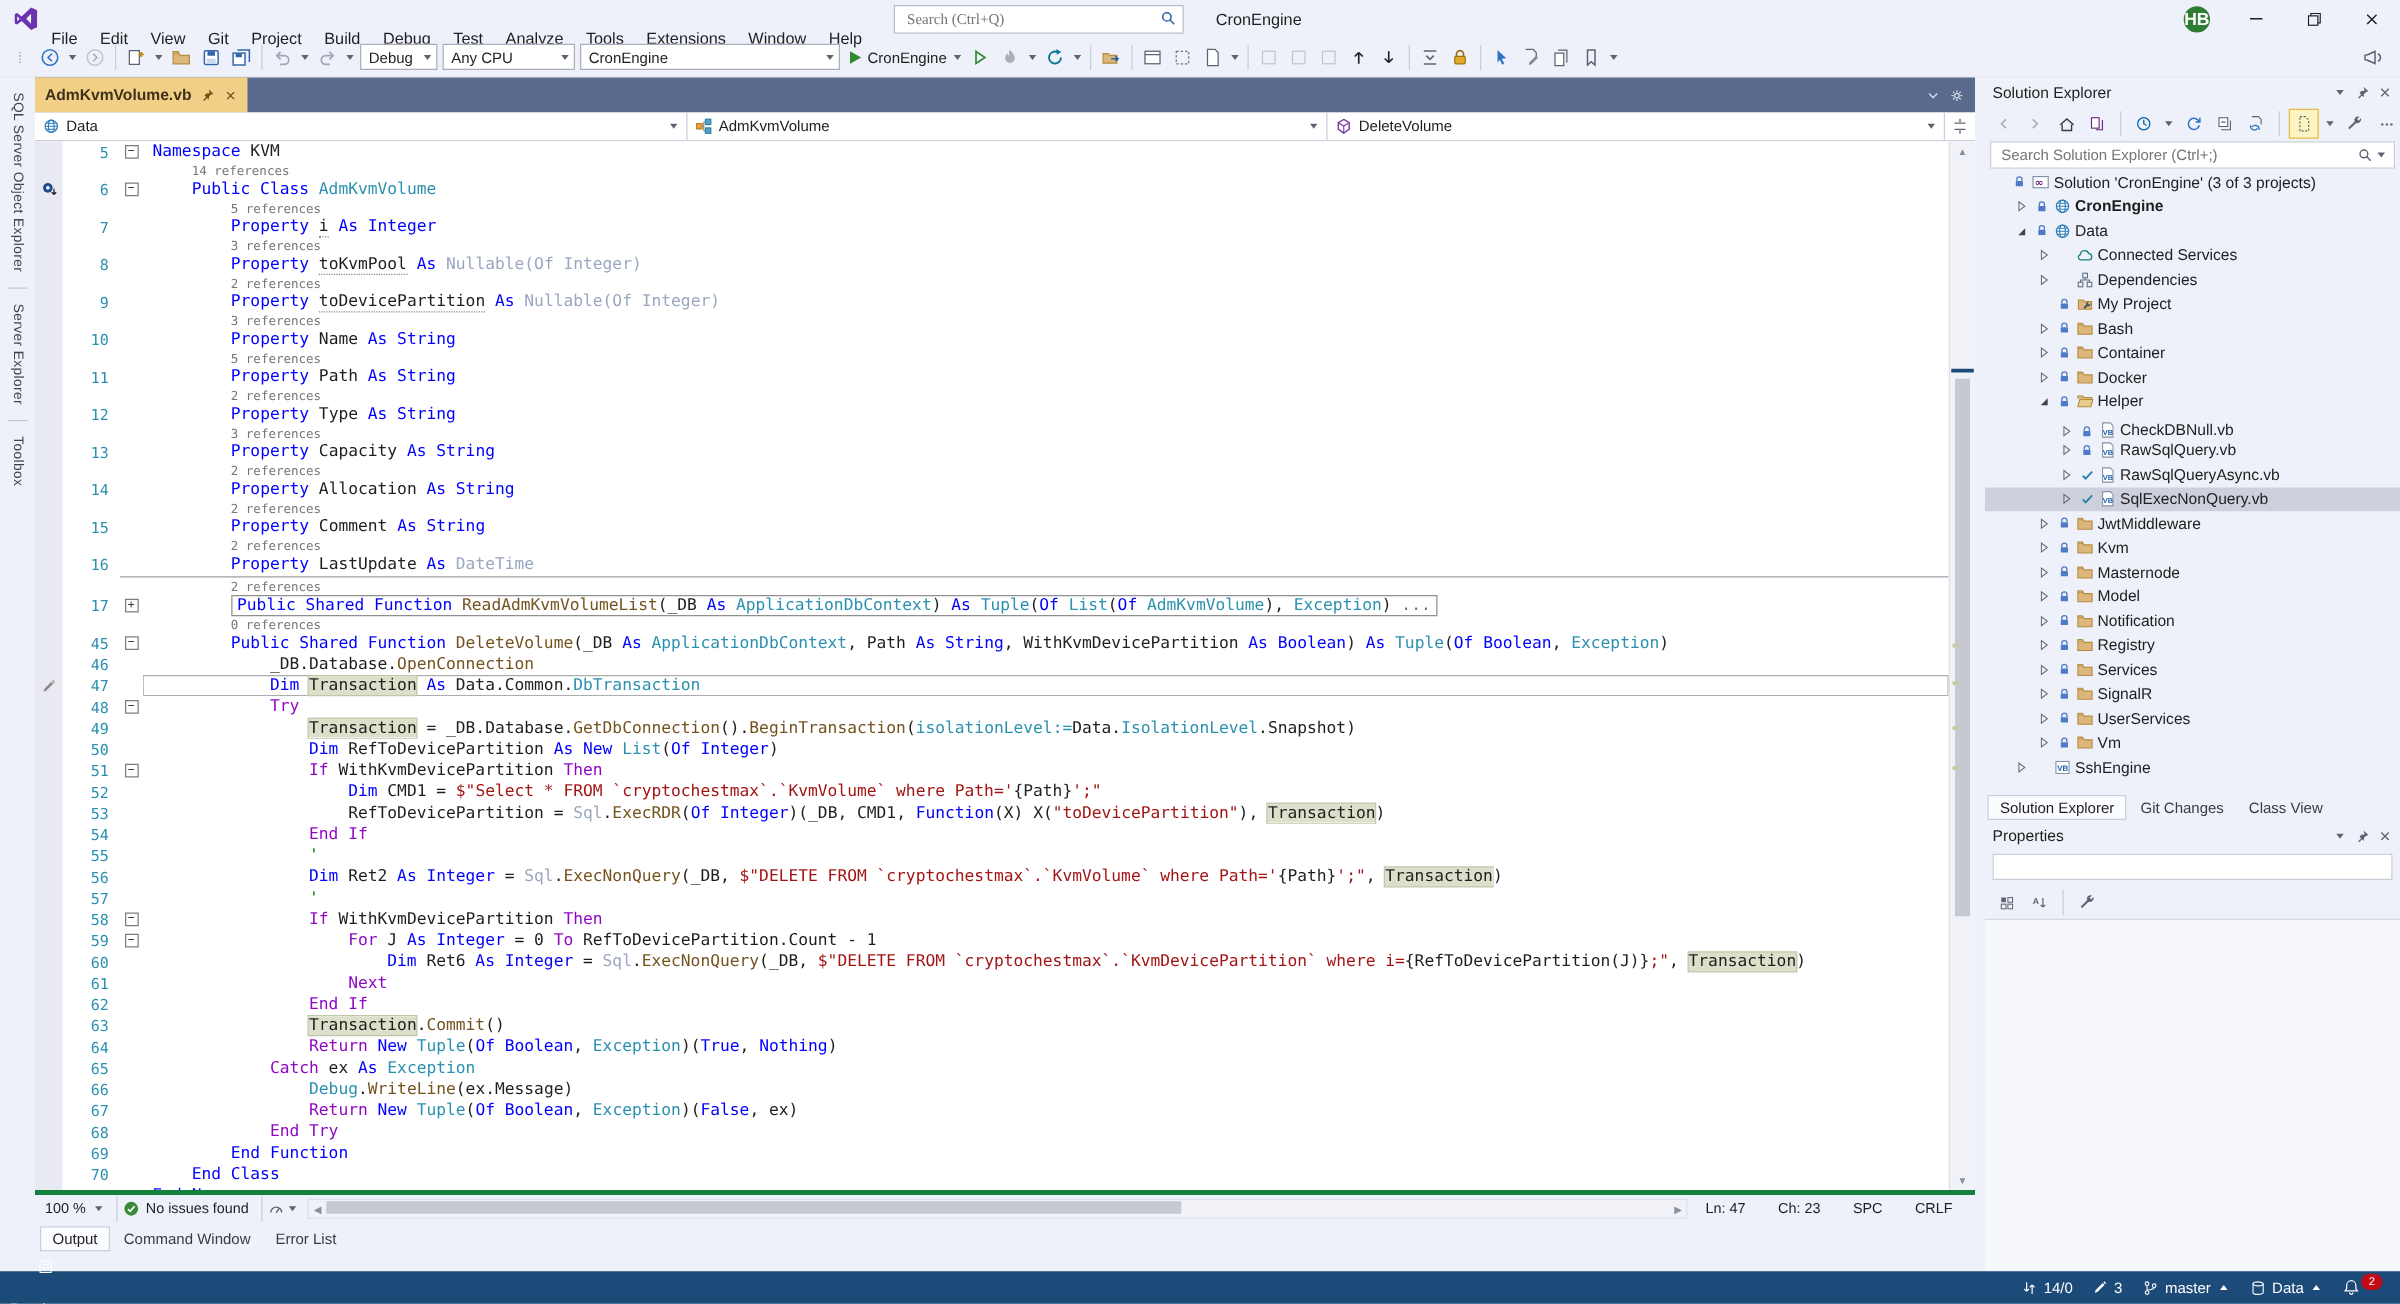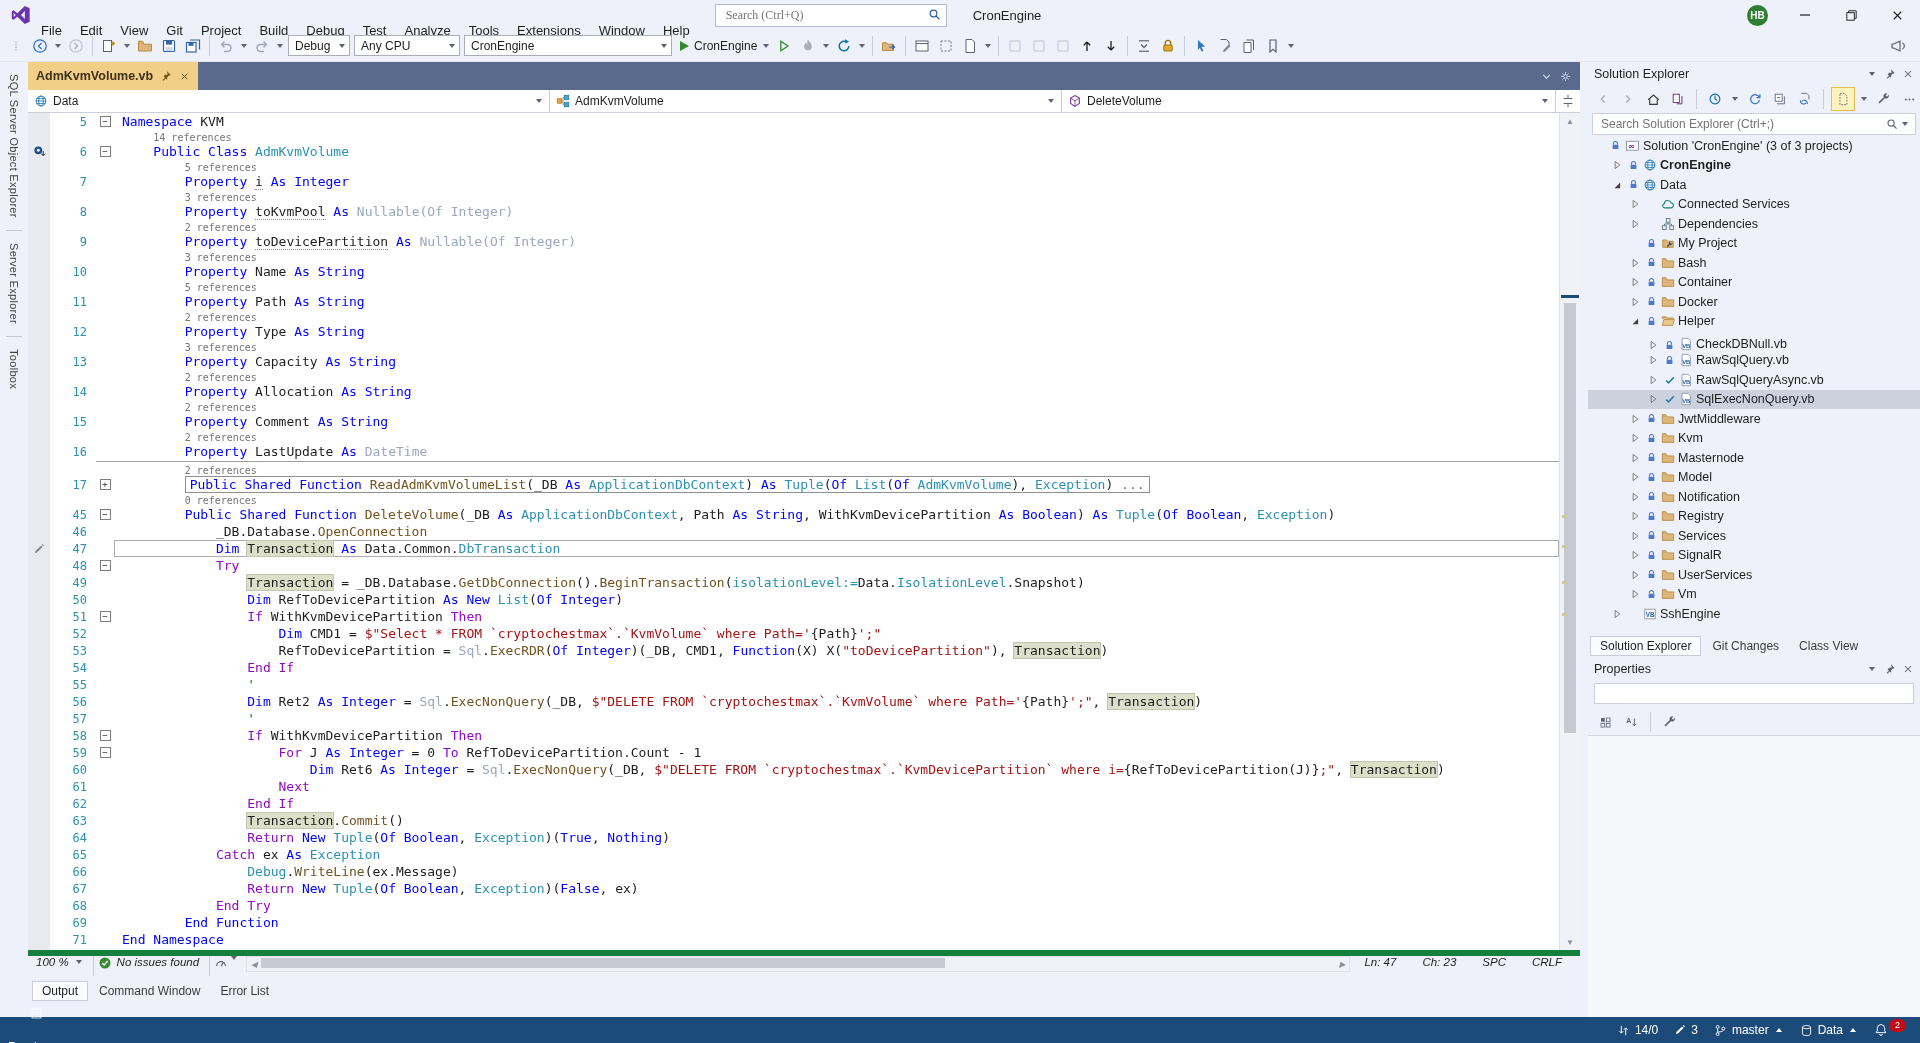--- a/index.html
+++ b/index.html
@@ -11,21 +11,21 @@
   .cup{width:0;height:0;border-left:3.5px solid transparent;border-right:3.5px solid transparent;border-bottom:4px solid #fff;margin:0 2px;flex:none;}
   .tdiv{width:1px;height:20px;background:#C9CCDA;margin:0 4px;flex:none;}
 
   
   .titlebar{position:absolute;left:0;top:0;width:1920px;height:30px;display:flex;align-items:center;background:#EEF1F9;}
   .menu{display:flex;align-items:center;height:100%;margin-top:32px;}
   .menu span{padding:0 9px;font-size:13px;line-height:30px;cursor:default;}
   .tsearch{display:flex;align-items:center;width:218px;height:21px;background:#fff;border:1px solid #B6BACE;margin-left:16px;padding:0 4px 0 8px;}
   .tsearch input{flex:1;border:none;outline:none;font-size:12px;color:#61646E;font-family:Liberation Serif, serif;background:transparent;}
   .soln{font-size:13px;margin-left:26px;}
-  .avatar{width:21px;height:21px;border-radius:50%;background:#2E7D32;color:#fff;font-size:10px;font-weight:bold;display:flex;align-items:center;justify-content:center;margin-left:auto;margin-right:14px;}
+  .avatar{width:21px;height:21px;border-radius:50%;background:#2E7D32;color:#fff;font-size:14px;font-weight:bold;display:flex;align-items:center;justify-content:center;margin-left:auto;margin-right:14px;}
   .winbtns{display:flex;height:100%;}
   .winbtns .wb{width:46px;height:100%;display:flex;align-items:center;justify-content:center;}
 
   
   .toolbar{position:absolute;left:0;top:30px;width:1920px;height:32px;display:flex;align-items:center;padding-left:4px;box-sizing:border-box;border-bottom:1px solid #E3E6F0;}
   .tbtn{width:24px;height:24px;display:flex;align-items:center;justify-content:center;flex:none;}
   .tcombo{display:flex;align-items:center;height:21px;background:#fff;border:1px solid #A9ADBE;font-size:12px;padding-left:6px;margin:0 2px;box-sizing:border-box;flex:none;}
   .tcombo .cdown{margin-left:auto;margin-right:4px;}
   .runbtn{display:flex;align-items:center;height:24px;padding:0 3px 0 6px;font-size:12px;flex:none;}
   .runbtn .tri{width:0;height:0;border-top:5.5px solid transparent;border-bottom:5.5px solid transparent;border-left:9px solid #2F8A2F;margin-right:5px;}
@@ -69,21 +69,21 @@
   .tk-d{color:#707070;}
   .tk-u{color:#1E1E1E;border-bottom:1px dotted #8A8A8A;}
   .tk-h{color:#1E1E1E;background:#DCE0CA;box-shadow:0 0 0 1px #C2C7AC;}
 
   .vscroll{width:20px;background:#F1F2F7;border-left:1px solid #DDDFE9;position:relative;flex:none;}
   .varr{position:absolute;left:0;width:100%;height:16px;display:flex;align-items:center;justify-content:center;color:#8A8F9E;font-size:8px;}
   .vthumb{position:absolute;left:4px;width:12px;background:#C6C8D2;}
   .vmark{position:absolute;left:1px;width:18px;height:3px;background:#1D4B79;}
   .vref{position:absolute;left:2px;width:5px;height:3px;background:#C9CBA3;}
 
-  .estrip{height:22px;display:flex;align-items:flex-start;background:#EEF1F9;border-top:6px solid #15803d;font-size:11.5px;flex:none;font-style:italic;}
+  .estrip{height:22px;display:flex;align-items:center;background:#EEF1F9;border-top:4px solid #15803d;font-size:11.5px;flex:none;}
   .zoombox{display:flex;align-items:center;padding:0 4px 0 8px;gap:4px;}
   .hscroll{flex:1;height:14px;background:#F1F2F7;border:1px solid #DDDFE9;margin:0 6px;position:relative;}
   .hthumb{position:absolute;top:1px;height:10px;left:14px;width:62%;background:#C6C8D2;}
   .harr{position:absolute;top:0;height:100%;width:14px;display:flex;align-items:center;justify-content:center;color:#8A8F9E;font-size:8px;}
   .caretinfo{display:flex;gap:26px;padding:0 18px 0 8px;}
 
   .paneltabs{height:26px;display:flex;align-items:center;gap:2px;background:#EEF1F9;padding-left:4px;flex:none;}
   .ptab{font-size:12px;color:#3B3B3B;padding:2px 9px;}
   .ptab.sel{background:#FBFCFF;border:1px solid #C9CDDE;color:#1E1E1E;}
   .bfill{height:13px;flex:none;background:#EEF1F9;}
@@ -850,20 +850,26 @@
             <span class="code" style="padding-left: 8px;"><span>            </span><span class="tk-c">End Try</span></span>
           </div>
           <div class="row">
             <span class="gl"></span>
             <span class="ln">69</span>
             <span class="fold"></span>
             <span class="code" style="padding-left: 8px;"><span>        </span><span class="tk-k">End Function</span></span>
           </div>
           <div class="row">
             <span class="gl"></span>
+            <span class="ln">70</span>
+            <span class="fold"></span>
+            <span class="code" style="padding-left: 8px;"><span>    </span><span class="tk-k">End Class</span></span>
+          </div>
+          <div class="row">
+            <span class="gl"></span>
             <span class="ln">71</span>
             <span class="fold"></span>
             <span class="code" style="padding-left: 8px;"><span></span><span class="tk-k">End Namespace</span></span>
           </div>
         </div>
     </div>
     <div class="vscroll">
       <div class="varr" style="top:0">▲</div>
       <div class="vmark" style="top:182px"></div>
       <div class="vthumb" style="top:190px;height:430px"></div>

